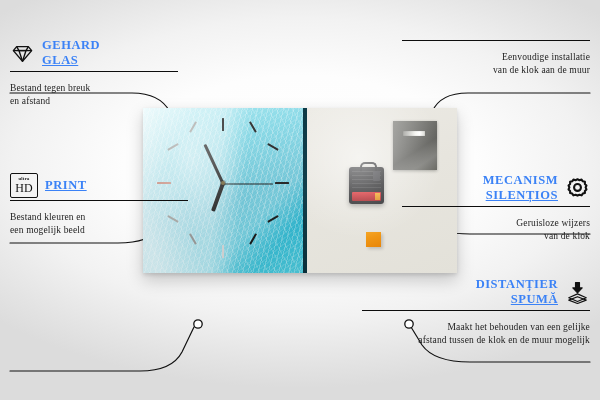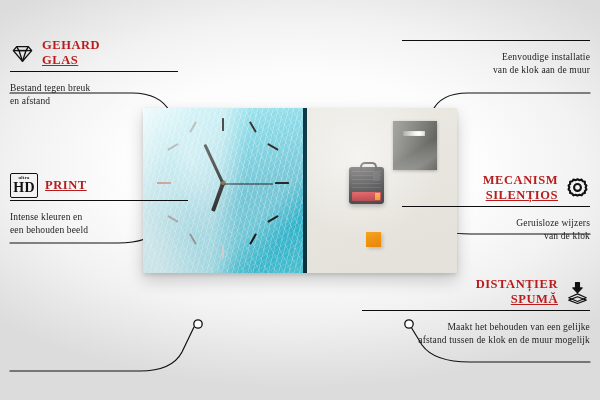--- a/index.html
+++ b/index.html
@@ -87,21 +87,21 @@
   .spacer{
     position:absolute;left:59px;top:124px;width:15px;height:15px;
     background:linear-gradient(160deg,#f5a11c,#e8860a);
     box-shadow:2px 2px 3px rgba(0,0,0,.16);
   }
 
   
   .callout{position:absolute;}
   .co-head{display:flex;align-items:center;gap:7px;}
   .co-title{
-    font-size:12.5px;font-weight:700;letter-spacing:.55px;color:#b91c1c;
+    font-size:12.5px;font-weight:700;letter-spacing:.55px;color:#3b82f6;
     line-height:1.22;text-transform:uppercase;
   }
   .co-title .l2{display:block;text-decoration:underline;}
   .co-rule{height:1px;background:#0d0d0d;margin-top:2px;}
   .co-desc{
     font-size:9.5px;color:#1c1c1c;line-height:1.38;margin-top:10px;letter-spacing:.15px;
   }
   .left .co-head{justify-content:flex-start;}
   .left .co-title{text-align:left;}
   .left .co-desc{text-align:left;}
@@ -110,21 +110,21 @@
   .right .co-desc{text-align:right;}
 
   .ico{width:25px;height:25px;flex:0 0 25px;display:block;}
   .ico svg{display:block;width:25px;height:25px;}
   .hd-badge{
     width:26px;height:23px;border:1.4px solid #111;border-radius:2px;
     display:flex;flex-direction:column;align-items:center;justify-content:center;
     line-height:1;flex:0 0 26px;
   }
   .hd-badge .u{font-size:4.6px;letter-spacing:.3px;font-weight:700;color:#111;}
-  .hd-badge .h{font-size:14px;font-weight:700;letter-spacing:.2px;color:#111;margin-top:.5px;}
+  .hd-badge .h{font-size:12px;font-weight:400;letter-spacing:.2px;color:#111;margin-top:.5px;}
 
   
   .wires{position:absolute;inset:0;pointer-events:none;}
 </style>
 </head>
 <body>
 
 <div class="stage">
 
   <svg class="wires" viewBox="0 0 600 400">
@@ -221,22 +221,22 @@
       <span class="hd-badge">
         <span class="u">ultra</span>
         <span class="h">HD</span>
       </span>
       <span class="co-title">
         <span class="l2">PRINT</span>
       </span>
     </div>
     <div class="co-rule" style="width:178px;"></div>
     <div class="co-desc">
-      <span>Intense kleuren en</span><br>
-      <span>een behouden beeld</span>
+      <span>Bestand kleuren en</span><br>
+      <span>een mogelijk beeld</span>
     </div>
   </div>
 
 
   <div class="callout right" style="right:10px;top:38px;width:200px;">
     <div class="co-rule" style="width:188px;margin-left:12px;"></div>
     <div class="co-desc">
       <span>Eenvoudige installatie</span><br>
       <span>van de klok aan de muur</span>
     </div>

